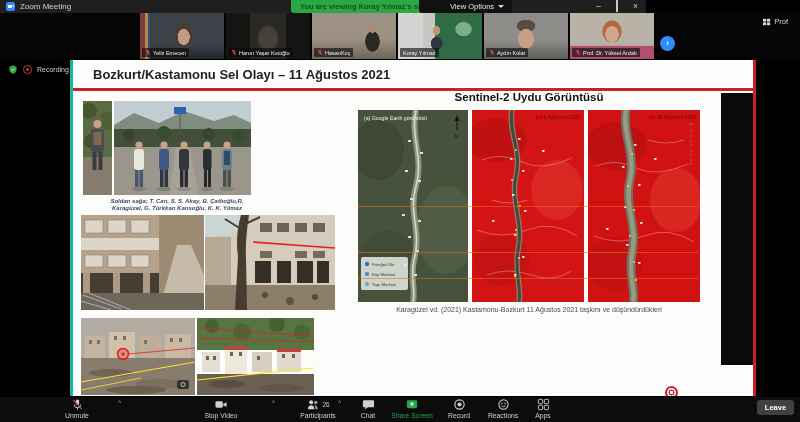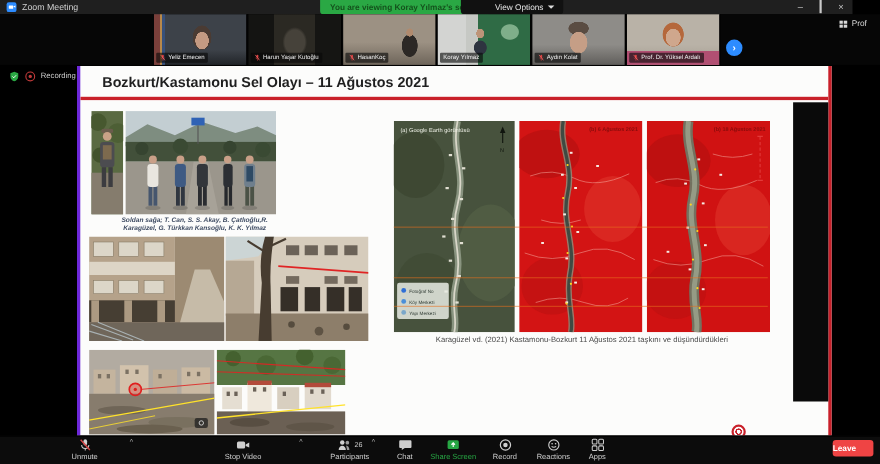--- a/index.html
+++ b/index.html
@@ -1,20 +1,20 @@
 <!DOCTYPE html>
 <html><head>
 <meta charset="utf-8">
 <style>
   html,body{margin:0;padding:0;background:#000;}
   *{box-sizing:border-box;font-family:"Liberation Sans",sans-serif;}
   #app{position:relative;width:800px;height:422px;background:#000;overflow:hidden;}
 
   
-  .titlebar{position:absolute;left:0;top:0;width:775px;height:13px;background:#1f1f1f;}
+  .titlebar{position:absolute;left:0;top:0;width:646px;height:13px;background:#1f1f1f;}
   .app-icon{position:absolute;left:6px;top:2px;width:9px;height:9px;border-radius:2px;background:#2d8cff;}
   .app-icon:after{content:"";position:absolute;left:2px;top:3px;width:3.5px;height:3px;background:#fff;border-radius:.5px;}
   .app-icon:before{content:"";position:absolute;left:6px;top:3.2px;border-top:1.4px solid transparent;border-bottom:1.4px solid transparent;border-right:2px solid #fff;}
   .app-title{position:absolute;left:20px;top:0;font-size:8px;color:#cfcfcf;line-height:13px;}
   .banner{position:absolute;left:291px;top:0;height:13px;background:#2aa844;border-radius:0 0 3px 3px;display:flex;align-items:center;padding:0 9px;}
   .banner span{font-size:7.5px;font-weight:bold;color:#14521c;white-space:nowrap;}
   .view-options{position:absolute;left:419px;top:0;height:13px;background:#111;border-radius:0 0 3px 3px;display:flex;align-items:center;gap:4px;padding:0 8px;cursor:pointer;}
   .view-options span{font-size:7.5px;color:#e6e6e6;white-space:nowrap;margin-left:23px;}
   .tri-down{width:0;height:0;border-left:3px solid transparent;border-right:3px solid transparent;border-top:3.5px solid #ddd;}
   .win-controls{position:absolute;right:8px;top:0;height:13px;display:flex;gap:15px;align-items:center;}
@@ -55,21 +55,21 @@
   .next-btn{position:absolute;left:660px;top:36px;width:15px;height:15px;border-radius:50%;background:#2d8cff;color:#fff;font-size:9px;font-weight:bold;text-align:center;line-height:14px;cursor:pointer;}
   .view-btn{position:absolute;right:12px;top:17px;display:flex;align-items:center;gap:3px;color:#d8d8d8;font-size:7.5px;cursor:pointer;}
 
   
   .rec-area{position:absolute;left:8px;top:64px;display:flex;align-items:center;gap:5px;}
   .rec-dot{width:9px;height:9px;border-radius:50%;border:1.5px solid #c13a3a;position:relative;}
   .rec-dot:after{content:"";position:absolute;left:1.5px;top:1.5px;width:3px;height:3px;border-radius:50%;background:#c13a3a;}
   .rec-label{font-size:7px;color:#cfcfcf;}
 
   
-  .slide{position:absolute;left:70px;top:60px;width:686px;height:336px;background:#fcfcfb;border-left:3px solid #6d28d9;border-right:3px solid #c9202a;overflow:hidden;}
+  .slide{position:absolute;left:70px;top:60px;width:686px;height:336px;background:#fcfcfb;border-left:3px solid #14b8a6;border-right:3px solid #c9202a;overflow:hidden;}
   .slide-title{position:absolute;left:20px;top:7px;font-size:13px;font-weight:bold;color:#1f1f1f;white-space:nowrap;}
   .red-rule{position:absolute;left:0;right:0;top:28px;height:2.5px;background:#c9202a;}
   .black-band{position:absolute;left:648px;top:33px;width:36px;height:272px;background:#0a0a0a;}
 
   .p{position:absolute;display:block;}
   .p1{left:10px;top:41px;}  .p2{left:41px;top:41px;}
   .p3{left:8px;top:155px;}  .p4{left:132px;top:155px;}
   .p5{left:8px;top:258px;}  .p6{left:124px;top:258px;}
   .gcaption{position:absolute;left:28px;top:138px;width:152px;text-align:center;font-size:6px;font-style:italic;font-weight:bold;color:#3f4c63;line-height:1.2;}
 
@@ -81,21 +81,21 @@
   .emblem{position:absolute;left:592px;top:326px;width:13px;height:13px;border-radius:50%;border:2px solid #c9202a;background:radial-gradient(circle,#fff 0 25%,#c9202a 30% 45%,#fff 50%);}
 
   
   .toolbar{position:absolute;left:0;top:396px;width:800px;height:26px;background:#0c0c0c;border-top:1px solid #000;}
   .tb{position:absolute;top:398px;display:flex;flex-direction:column;align-items:center;gap:1px;cursor:pointer;}
   .ticon{height:13px;display:flex;align-items:center;gap:2px;}
   .tlabel{font-size:6.8px;color:#d0d0d0;white-space:nowrap;}
   .tb.green .tlabel{color:#27a744;}
   .pcount{font-size:6.5px;color:#d0d0d0;}
   .caret{position:absolute;top:399px;font-size:6.5px;color:#a8a8a8;cursor:pointer;}
-  .leave{position:absolute;left:757px;top:400px;width:37px;height:15px;background:#ef4444;border-radius:3px;color:#fff;font-size:7.5px;font-weight:bold;line-height:15px;cursor:pointer;}
+  .leave{position:absolute;left:757px;top:400px;width:37px;height:15px;background:#404040;border-radius:3px;color:#fff;font-size:7.5px;font-weight:bold;text-align:center;line-height:15px;cursor:pointer;}
 </style>
 </head>
 <body>
 
 <div id="app">
 
   <div class="titlebar">
     <div class="app-icon"></div>
     <span class="app-title">Zoom Meeting</span>
     <div class="banner">
@@ -374,20 +374,21 @@
           <rect x="60" y="38" width="3" height="4"></rect>
           <rect x="85" y="36" width="3" height="4"></rect>
           <rect x="95" y="36" width="3" height="4"></rect>
       </g>
       <rect y="56" width="117" height="21" fill="#6b6054"></rect>
       <ellipse cx="30" cy="66" rx="18" ry="4" fill="#584e42"></ellipse>
         <ellipse cx="85" cy="70" rx="22" ry="4" fill="#5f5548"></ellipse>
       <line x1="0" y1="62" x2="117" y2="50" stroke="#ffe22a" stroke-width="1.2"></line>
     </svg>
 
+    <div class="fig-heading">Sentinel-2 Uydu Görüntüsü</div>
 
     <div class="panels">
       <svg width="110" height="192" viewBox="0 0 110 192">
         <rect width="110" height="192" fill="#47523d"></rect>
         <ellipse cx="20" cy="40" rx="26" ry="30" fill="#3a452f" opacity=".7"></ellipse>
         <ellipse cx="88" cy="120" rx="30" ry="44" fill="#525f45" opacity=".8"></ellipse>
         <ellipse cx="30" cy="150" rx="28" ry="30" fill="#3f4a33" opacity=".7"></ellipse>
         <path d="M58 0 C52 26 66 48 58 76 C50 104 64 120 56 150 C52 168 58 180 55 192" fill="none" stroke="#8f9a86" stroke-width="6" opacity=".9"></path>
         <path d="M58 0 C52 26 66 48 58 76 C50 104 64 120 56 150 C52 168 58 180 55 192" fill="none" stroke="#d8d6c8" stroke-width="1.6"></path>
         <g fill="#e9e6da" opacity=".95">

